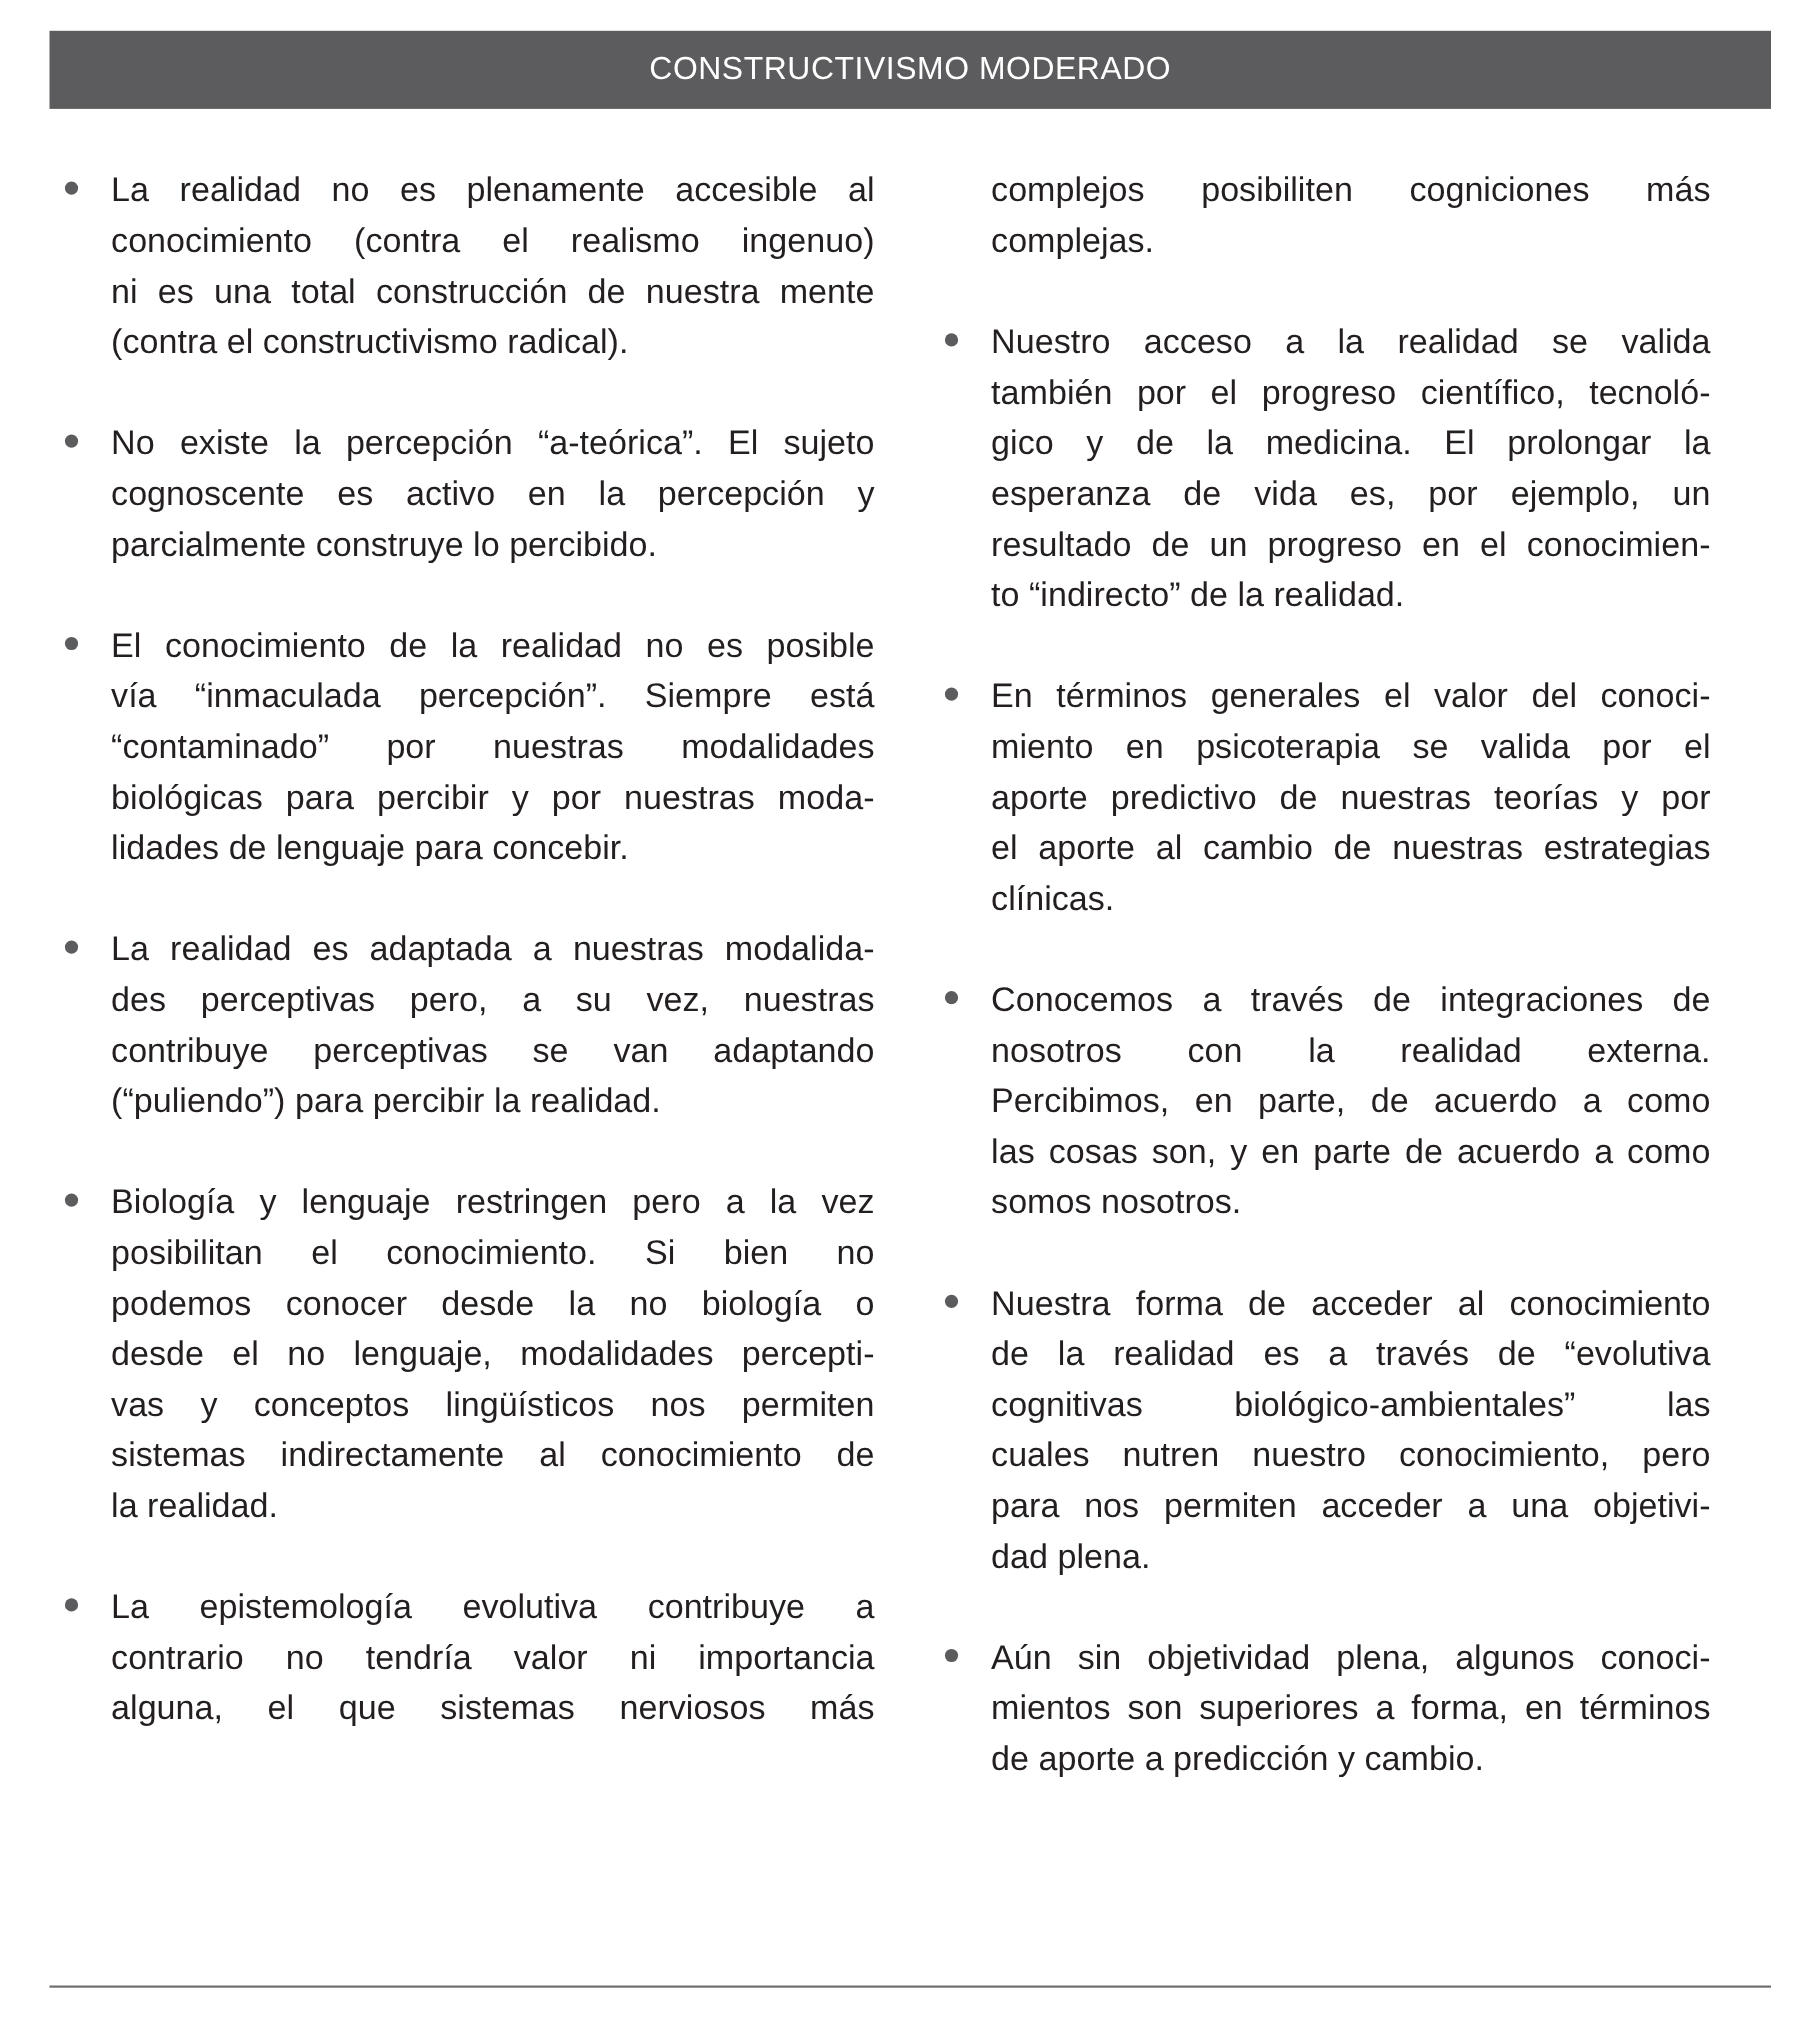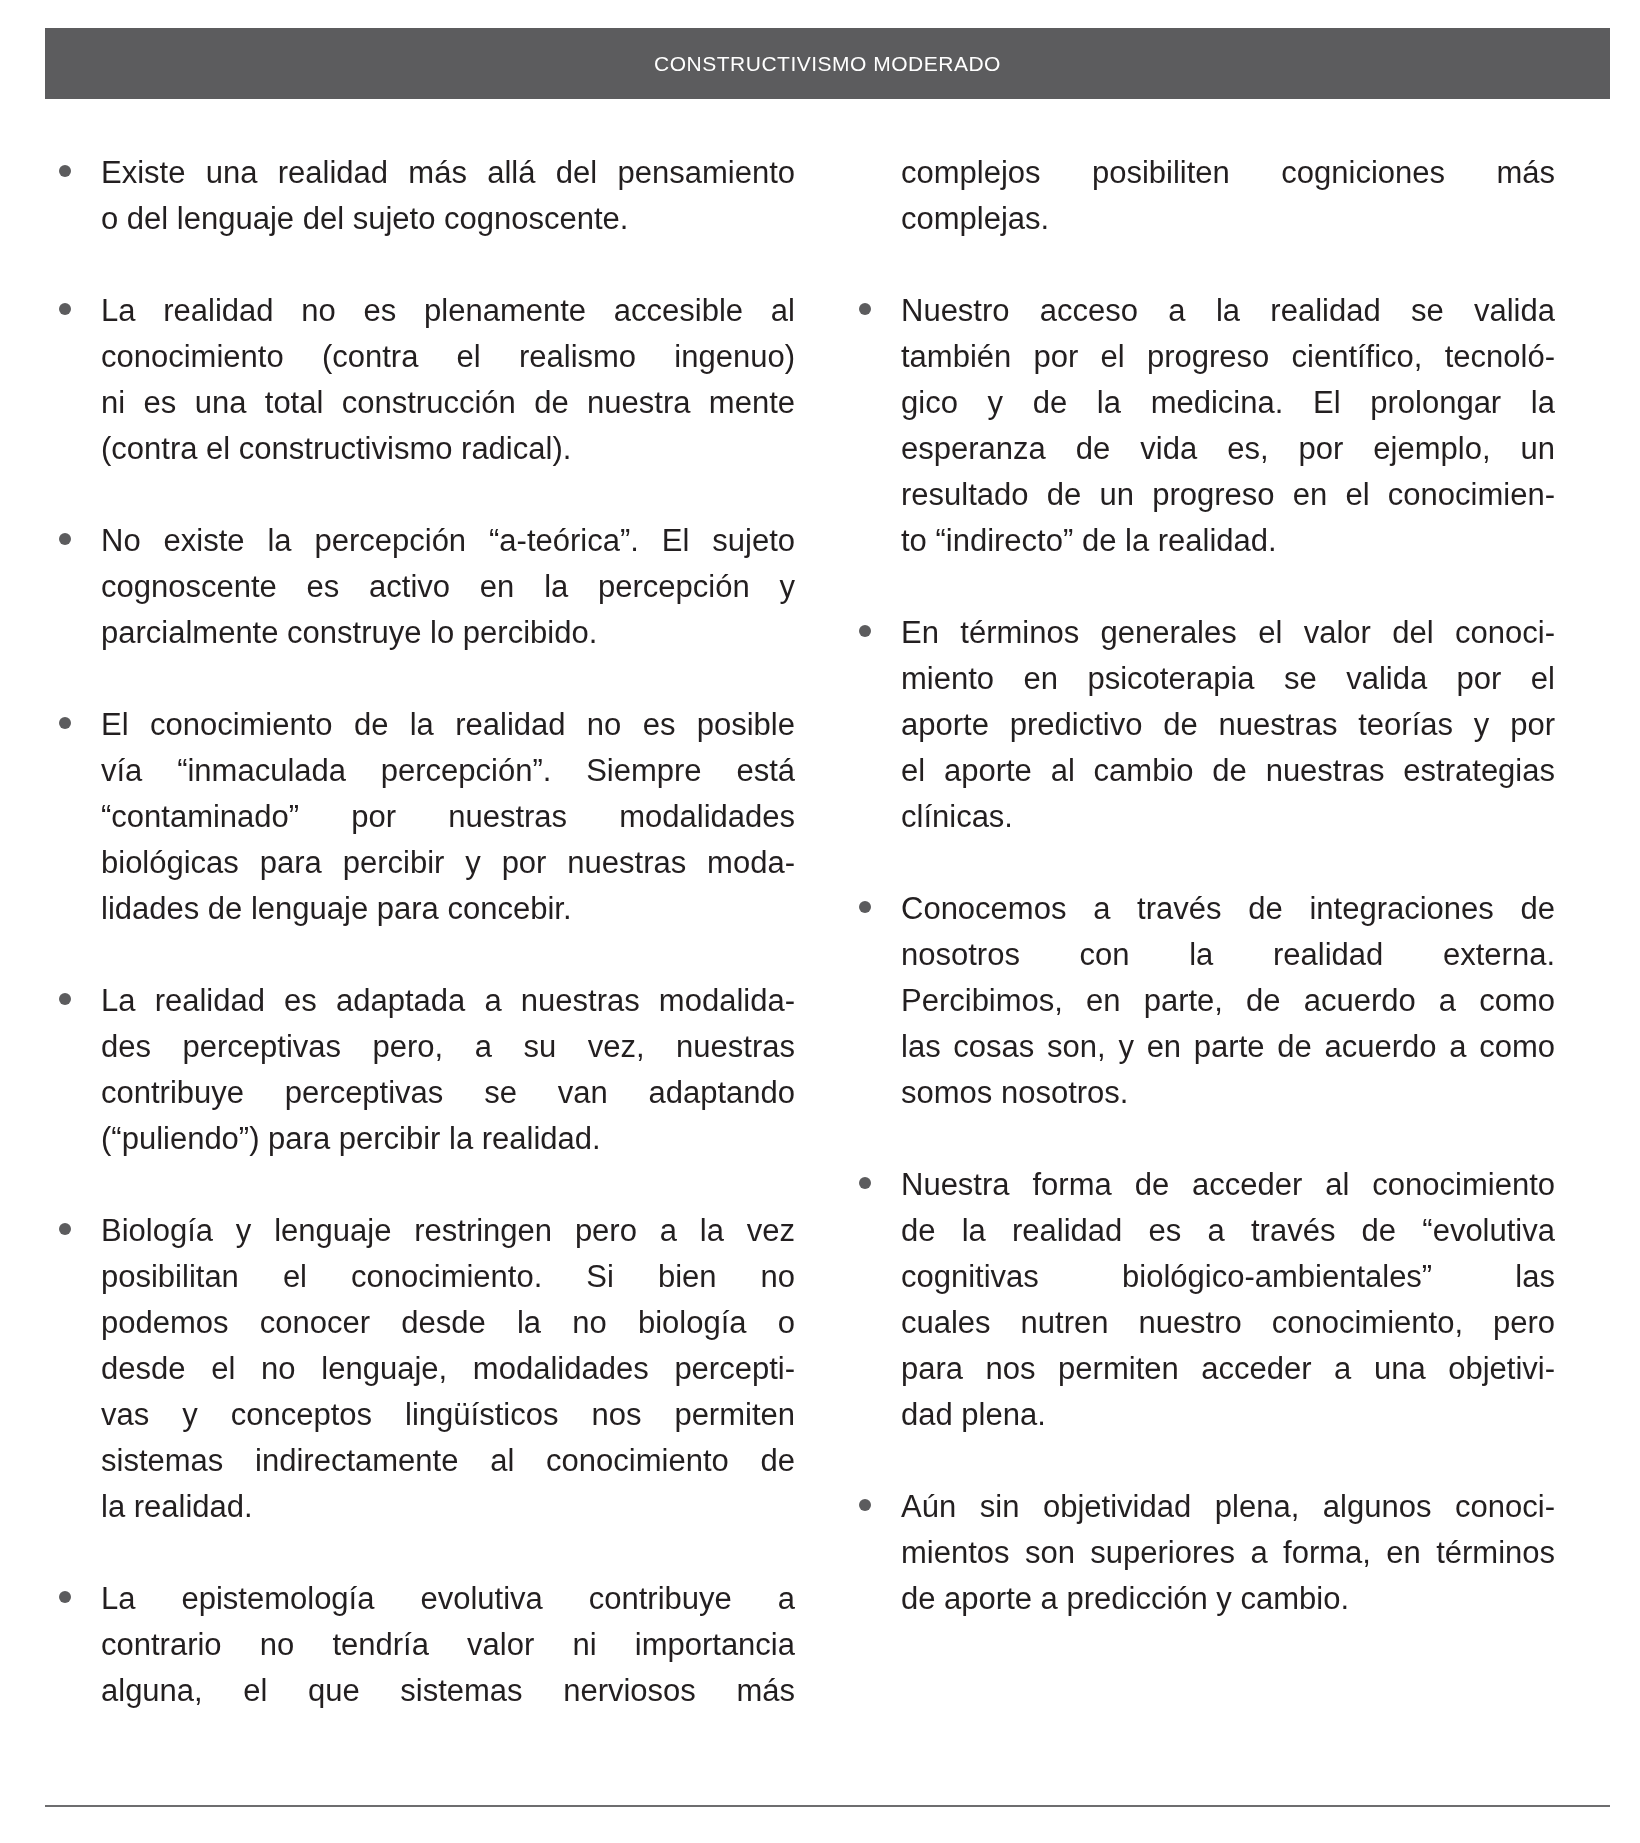--- a/index.html
+++ b/index.html
@@ -21,21 +21,21 @@
     top: 28px;
     width: 1565px;
     height: 71px;
     background: #5c5c5e;
     display: flex;
     align-items: center;
     justify-content: center;
   }
   .header-title {
     color: #ffffff;
-    font-size: 21px;
+    font-size: 29px;
     letter-spacing: 0.5px;
     font-weight: normal;
   }
   .column {
     position: absolute;
     top: 150px;
   }
   .col-left { left: 55px; width: 740px; }
   .col-right { left: 855px; width: 700px; }
   .item {
@@ -80,25 +80,20 @@
   }
 </style>
 </head>
 <body>
 
 <div class="header-bar">
   <span class="header-title">CONSTRUCTIVISMO MODERADO</span>
 </div>
 
 <div class="column col-left" id="left-col">
-    <div class="item">
-      <span class="bullet"></span>
-      <span class="line">Existe una realidad más allá del pensamiento</span>
-      <span class="line last">o del lenguaje del sujeto cognoscente.</span>
-    </div>
     <div class="item">
       <span class="bullet"></span>
       <span class="line">La realidad no es plenamente accesible al</span>
       <span class="line">conocimiento (contra el realismo ingenuo)</span>
       <span class="line">ni es una total construcción de nuestra mente</span>
       <span class="line last">(contra el constructivismo radical).</span>
     </div>
     <div class="item">
       <span class="bullet"></span>
       <span class="line">No existe la percepción “a-teórica”. El sujeto</span>

